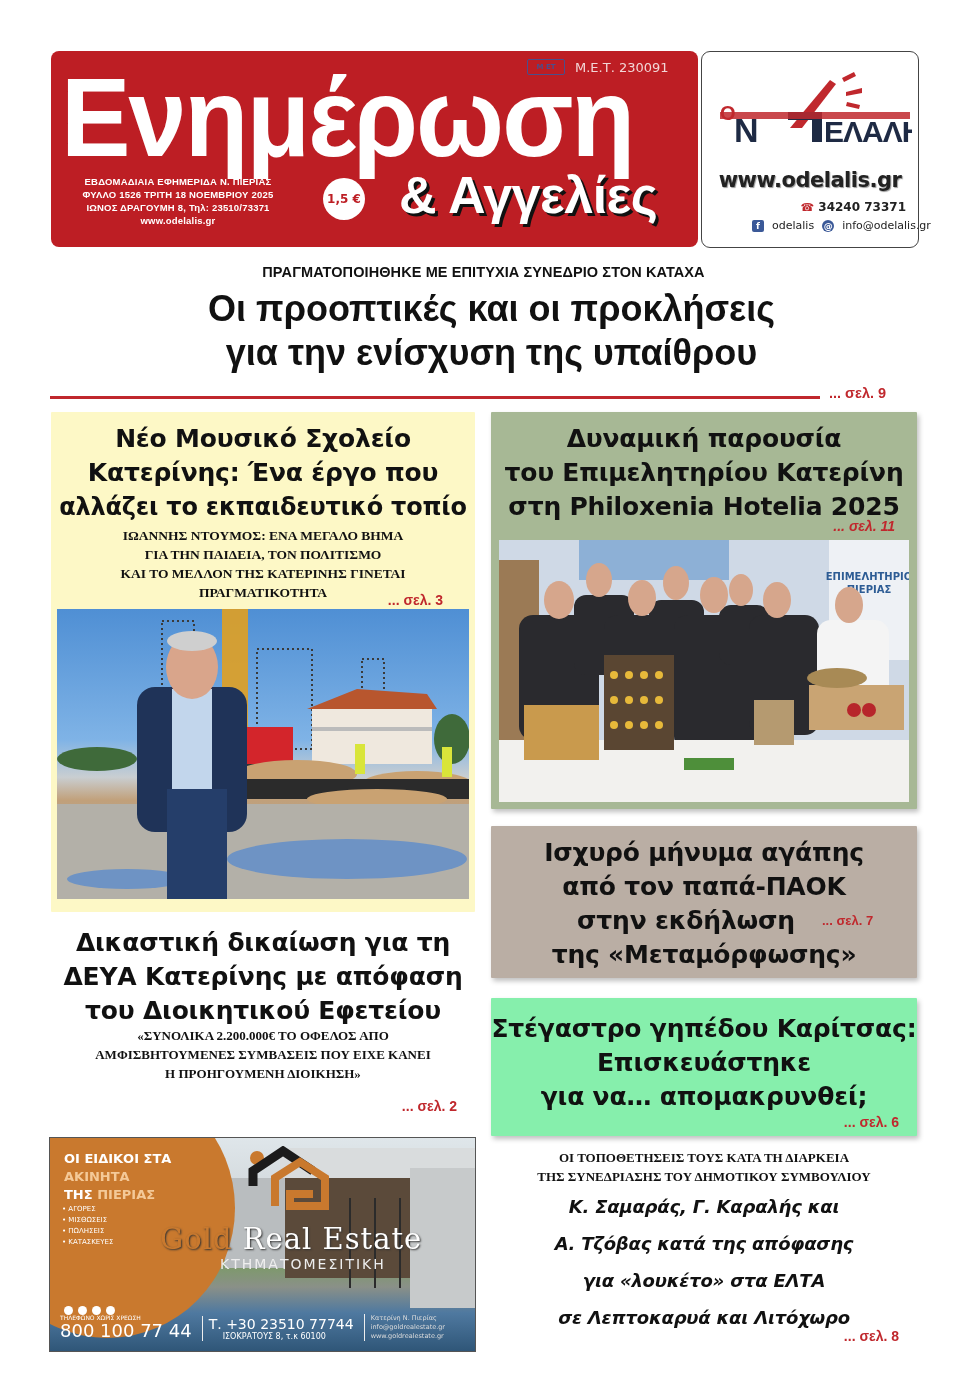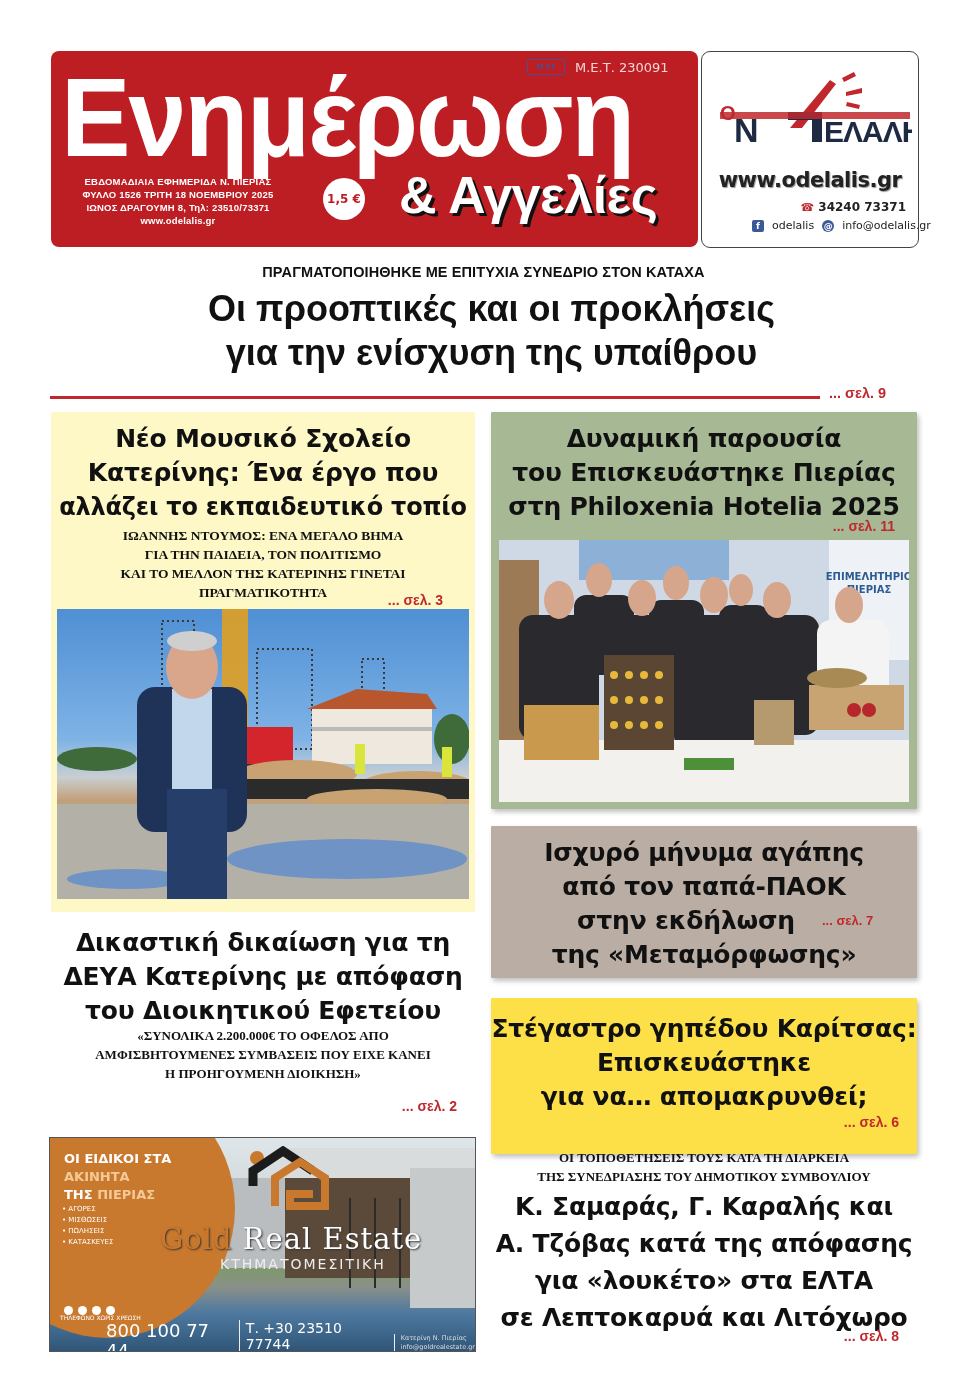--- a/index.html
+++ b/index.html
@@ -70,21 +70,21 @@
   }
   .lead-rule { left: 50px; top: 396px; width: 770px; height: 3px; background: #c0282d; }
   .page-ref { color: #c0282d; font-family: "Liberation Sans", sans-serif; font-weight: 700; font-size: 14.5px; }
   .lead-ref { left: 829px; top: 385px; }
 
   
   .box { border-radius: 1px; box-shadow: 2px 3px 5px rgba(0,0,0,0.25); padding-left: 33px; }
   .box-yellow { left: 51px; top: 412px; width: 424px; height: 500px; background: #fdf8c6; box-shadow: none; }
   .box-green  { left: 491px; top: 412px; width: 426px; height: 397px; background: #a7b895; }
   .box-taupe  { left: 491px; top: 826px; width: 426px; height: 152px; background: #baaea4; }
-  .box-blue   { left: 491px; top: 998px; width: 426px; height: 156px; background: #fde047; }
+  .box-blue   { left: 491px; top: 998px; width: 426px; height: 138px; background: #86efac; }
 
   .headline {
     position: absolute; left: 0; width: 100%; text-align: center;
     font-weight: 700; font-size: 25px; line-height: 34px; color: #111; letter-spacing: -0.2px;
   }
   .subhead {
     position: absolute; left: 0; width: 100%; text-align: center;
     font-weight: 700; font-size: 13.5px; line-height: 19px; color: #111; font-family: Liberation Serif, serif;
   }
 
@@ -92,21 +92,21 @@
   .music-headline { top: 10px; }
   .music-sub { top: 114px; }
   .music-ref { right: 32px; top: 180px; position: absolute; font-weight: 700; font-size: 14px; }
   .photo-site {
     position: absolute; left: 6px; top: 197px; width: 412px; height: 290px; overflow: hidden;
     background: linear-gradient(180deg, #4f8fd4 0%, #7fb3e6 45%, #c9ced1 58%, #c1a07a 66%, #a8a49d 78%, #8f9aa3 100%);
   }
 
   
   .green-headline { top: 10px; }
-  .green-ref { position: absolute; right: 22px; top: 106px; font-weight: 700; font-size: 14px; }
+  .green-ref { position: absolute; right: 22px; top: 106px; font-weight: 700; font-size: 14px; font-style: italic; }
   .photo-expo {
     position: absolute; left: 8px; top: 128px; width: 410px; height: 262px; overflow: hidden;
     background: linear-gradient(180deg, #d8e2ee 0%, #9fb7d3 30%, #3a3a40 45%, #2b2b30 70%, #e8e6e2 88%, #f1f0ee 100%);
   }
 
   
   .taupe-headline { top: 10px; font-size: 25px; line-height: 34px; }
   .taupe-ref { position: absolute; left: 331px; top: 87px; font-weight: 700; font-size: 13px; }
 
   
@@ -115,21 +115,21 @@
 
   
   .court { left: 51px; top: 926px; width: 424px; height: 200px; }
   .court-headline { top: 0; }
   .court-sub { top: 100px; }
   .court-ref { position: absolute; right: 18px; top: 172px; font-weight: 700; font-size: 14px; }
 
   
   .elta { left: 491px; top: 1148px; width: 426px; height: 210px; }
   .elta-kicker { top: 0; font-size: 13px; line-height: 19px; }
-  .elta-headline { top: 40px; font-size: 25px; line-height: 37px; }
+  .elta-headline { top: 40px; font-size: 18px; line-height: 37px; font-style: italic; }
   .elta-ref { position: absolute; right: 18px; top: 180px; font-weight: 700; font-size: 14px; }
 
   
   .ad {
     left: 49px; top: 1137px; width: 427px; height: 215px; overflow: hidden;
     border: 1px solid #555;
     background: linear-gradient(180deg, #dfe6ea 0%, #c9cfd2 45%, #7d9a6a 60%, #8a9088 70%, #4f79a0 82%, #2f5678 100%);
   }
   .ad-orange {
     position: absolute; left: -70px; top: -60px; width: 255px; height: 260px; border-radius: 50%;
@@ -140,21 +140,21 @@
   .ad-list { position: absolute; left: 12px; top: 66px; color: #fff; font-size: 7px; line-height: 11px; }
   .ad-brand {
     position: absolute; left: 110px; top: 84px; font-family: "DejaVu Serif", serif; font-size: 29px;
     color: #fff; letter-spacing: 1px; text-shadow: 1px 1px 2px #333; white-space: nowrap;
   }
   .ad-brand .g { color: #c9792e; }
   .ad-tag { position: absolute; left: 170px; top: 118px; color: #eee; font-size: 14px; letter-spacing: 2px; }
   .ad-logo { position: absolute; left: 195px; top: 8px; width: 95px; height: 70px; }
   .ad-foot { position: absolute; left: 10px; top: 176px; display: flex; gap: 10px; color: #fff; align-items: flex-end; }
   .ad-free-label { font-size: 6px; }
-  .ad-free { font-size: 18px; line-height: 20px; margin-left: 46px; }
+  .ad-free { font-size: 18px; line-height: 20px; }
   .ad-col2 { border-left: 1px solid #eee; padding-left: 6px; }
   .ad-tel { font-size: 14px; }
   .ad-addr { font-size: 8px; margin-left: 14px; }
   .ad-col3 { border-left: 1px solid #eee; padding-left: 6px; font-size: 6.5px; line-height: 9px; color: #ddd; }
   .ad-social { position: absolute; left: 14px; top: 168px; display: flex; gap: 5px; }
   .ad-social span { width: 9px; height: 9px; border-radius: 50%; background: #fff; display: inline-block; }
 </style>
 </head>
 <body>
 
@@ -257,21 +257,21 @@
       <rect x="110" y="180" width="60" height="110" fill="#253e6a"></rect>
       <ellipse cx="135" cy="58" rx="26" ry="32" fill="#d9a58b"></ellipse>
       <ellipse cx="135" cy="32" rx="25" ry="10" fill="#cfcfcf"></ellipse>
     </svg>
   </div>
 </div>
 
 <div class="abs box box-green">
   <div class="headline green-headline">
     <div>Δυναμική παρουσία</div>
-    <div>του Επισκευάστηκε Πιερίας</div>
+    <div>του Επιμελητηρίου Κατερίνη</div>
     <div>στη Philoxenia Hotelia 2025</div>
   </div>
   <div class="page-ref green-ref">... σελ. 11</div>
   <div class="photo-expo">
     <svg width="410" height="262" viewBox="0 0 410 262">
       <rect x="0" y="0" width="410" height="262" fill="#cfd9e6"></rect>
       <rect x="80" y="0" width="150" height="40" fill="#8db0d6"></rect>
       <rect x="330" y="0" width="80" height="120" fill="#eef1f5"></rect>
       <text x="370" y="40" text-anchor="middle" font-size="10" font-weight="700" fill="#2d5c94" font-family="DejaVu Sans, sans-serif">ΕΠΙΜΕΛΗΤΗΡΙΟ</text>
       <text x="370" y="53" text-anchor="middle" font-size="10" font-weight="700" fill="#2d5c94" font-family="DejaVu Sans, sans-serif">ΠΙΕΡΙΑΣ</text>

